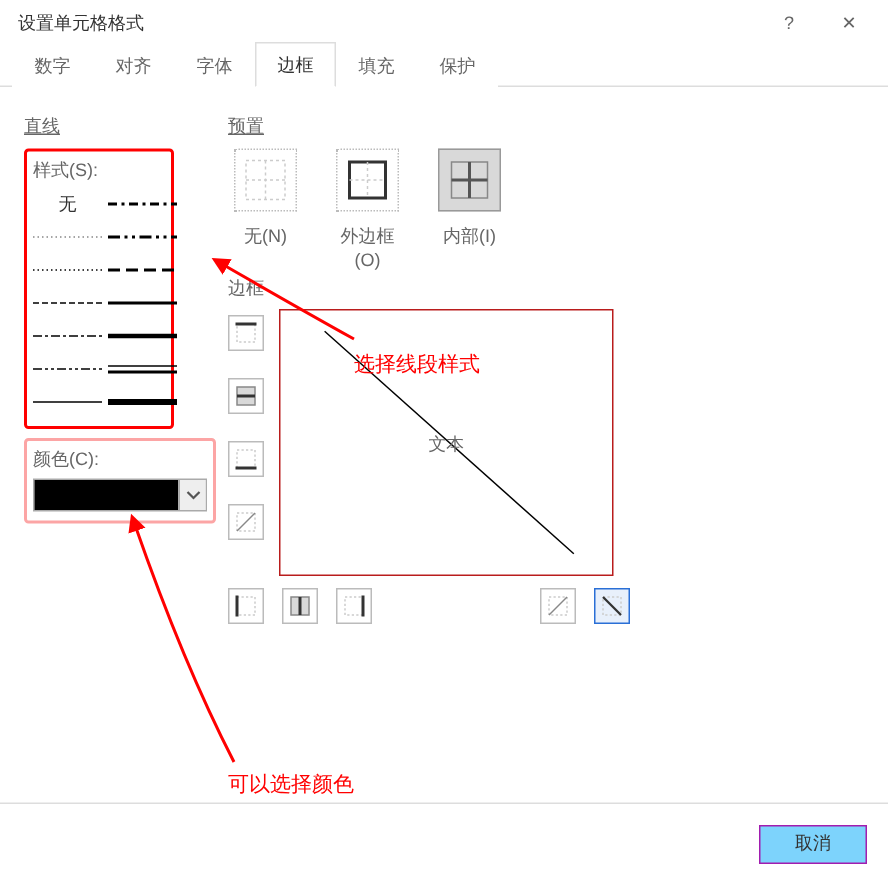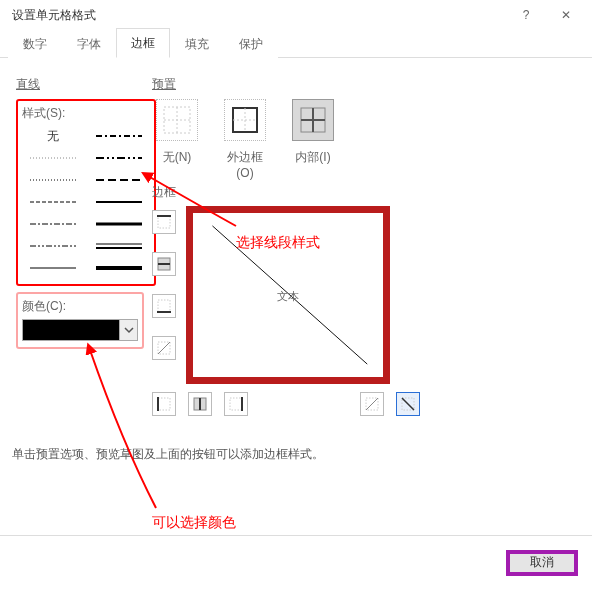--- a/index.html
+++ b/index.html
@@ -51,21 +51,21 @@
   .content {
     padding: 18px 16px 8px 16px;
     position: relative;
     height: 476px;
   }
   .group-label { color: #666; margin-bottom: 6px; text-decoration: underline; }
   .line-group { position: absolute; left: 16px; top: 18px; width: 120px; }
   .style-box {
     border: 2px solid #f00;
     border-radius: 3px;
-    width: 140px;
+    width: 100px;
     padding: 4px 4px 6px 4px;
     margin-top: 2px;
   }
   .style-label { color: #666; margin-bottom: 4px; }
   .style-grid {
     display: grid;
     grid-template-columns: 1fr 1fr;
     grid-template-rows: repeat(7, 20px);
     gap: 2px 4px;
   }
@@ -100,38 +100,38 @@
   .preset-cap { margin-top: 8px; color:#666; }
   .border-group { position: absolute; left: 152px; top: 126px; }
   .bg-label { color:#666; margin-bottom:6px; }
   .side-btns-left { position:absolute; left:152px; top:152px; display:flex; flex-direction:column; gap:18px; }
   .sq {
     width:24px; height:24px; border:1px solid #bbb; background:#fff;
     display:flex; align-items:center; justify-content:center;
   }
   .sq svg { width:16px; height:16px; }
   .preview {
-    position:absolute; left:186px; top:148px; width:204px; height:178px;
-    border:7px solid #b91c1c; background:#fff;
+    position:absolute; left:186px; top:148px; width:223px; height:178px;
+    border:1px solid #b91c1c; background:#fff;
   }
   .preview svg { width:100%; height:100%; }
   .bottom-btns { position:absolute; left:152px; top:334px; display:flex; gap:12px; }
   .bottom-btns .gap { width: 88px; }
   .sq.sel { border:1px solid #2a6fd6; background:#e8f0fb; }
   .hint {
     position:absolute; left:12px; top:388px; color:#555;
   }
   .footer {
     position:absolute; left:0; bottom:0; width:100%;
     border-top:1px solid #ddd; height:54px;
     display:flex; align-items:center; justify-content:flex-end;
     padding:0 14px; gap:10px; background:#fff;
   }
   .btn {
-    min-width:72px; height:26px; border:4px solid #a21caf; background:#e5e5e5;
+    min-width:72px; height:26px; border:1px solid #a21caf; background:#7dd3fc;
     display:flex; align-items:center; justify-content:center;
   }
   .btn.primary { border:1px solid #2a6fd6; background:#eaf1fb; }
 
   .anno { position:absolute; color:#f00; font-size:14px; pointer-events:none; }
   .anno.a1 { left:236px; top:176px; }
   .anno.a2 { left:152px; top:456px; }
   .arrow { position:absolute; pointer-events:none; }
 </style>
 </head>
@@ -142,20 +142,21 @@
   <div class="tb-btn">
       <span>?</span>
     </div>
   <div class="tb-btn">
       <span>✕</span>
     </div>
 </div>
 
 <div class="tabs">
   <div class="tab"><span>数字</span></div>
+  <div class="tab"><span>对齐</span></div>
   <div class="tab"><span>字体</span></div>
   <div class="tab active"><span>边框</span></div>
   <div class="tab"><span>填充</span></div>
   <div class="tab"><span>保护</span></div>
 </div>
 
 <div class="content">
 
   <div class="line-group">
     <div class="group-label">直线</div>
@@ -349,21 +350,20 @@
         </svg>
       </div>
     <div class="sq sel">
         <svg>
           <rect x="2" y="2" width="12" height="12" fill="none" stroke="#ccc" stroke-dasharray="1.5 1.5"></rect>
           <line x1="2" y1="2" x2="14" y2="14" stroke="#333" stroke-width="1.5"></line>
         </svg>
       </div>
   </div>
 
-  <div class="hint">单击预置选项、预览草图及上面的按钮可以添加边框样式。</div>
 
   <svg class="arrow" style="left:140px; top:108px;" width="100" height="70">
     <defs>
         <marker id="ah1" markerWidth="10" markerHeight="10" refX="2" refY="3" orient="auto">
           <path d="M0,0 L6,3 L0,6 Z" fill="#f00"></path>
         </marker>
       </defs>
     <path d="M96,60 Q60,40 8,10" fill="none" stroke="#f00" stroke-width="2" marker-end="url(#ah1)"></path>
   </svg>
   <div class="anno a1">选择线段样式</div>

